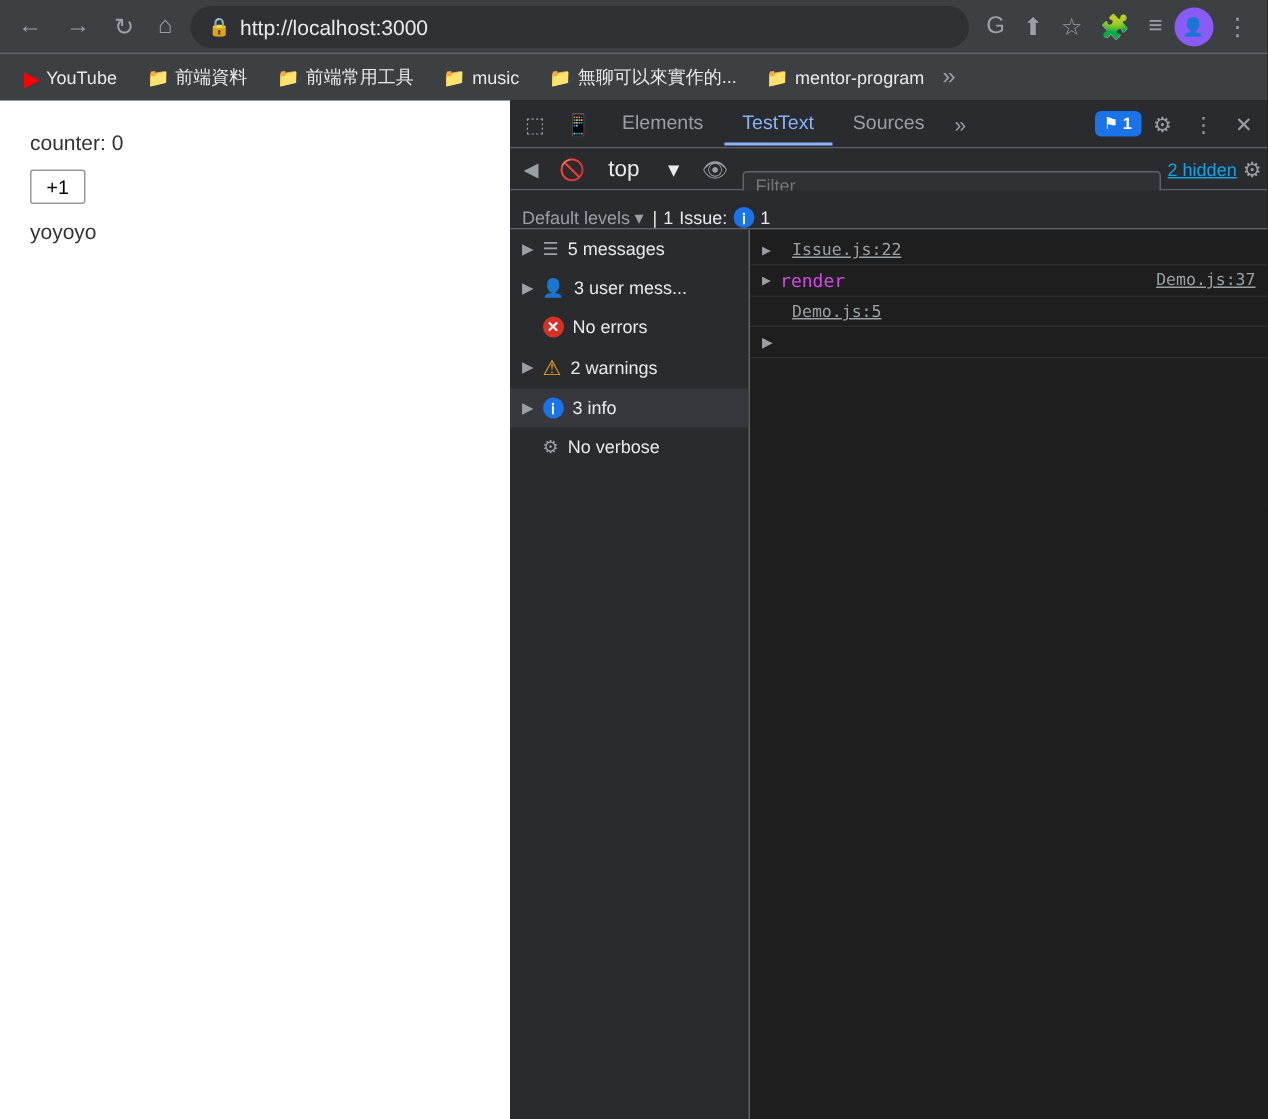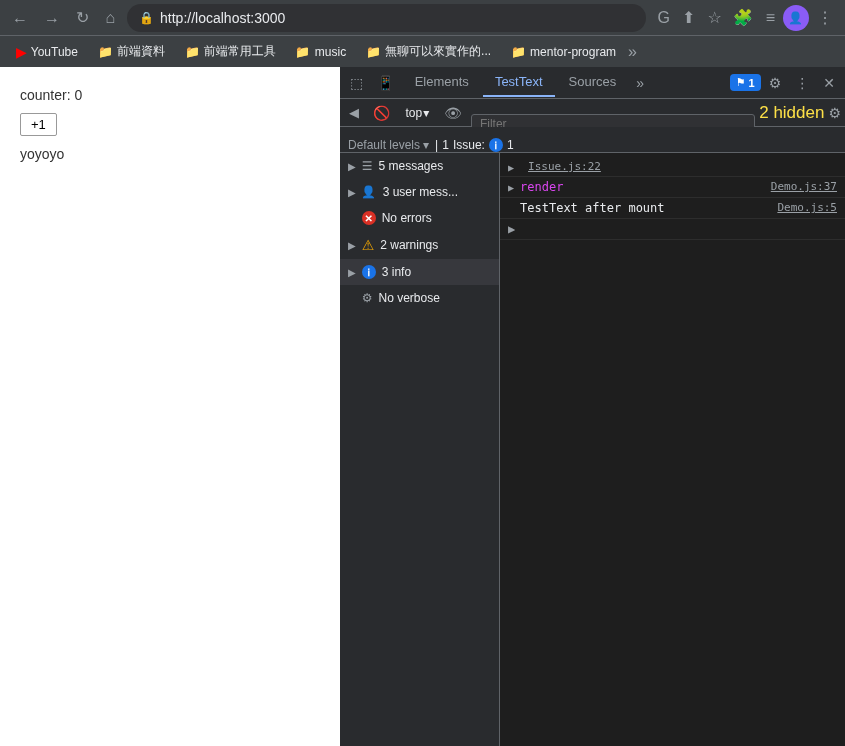--- a/index.html
+++ b/index.html
@@ -189,25 +189,25 @@
       cursor: pointer;
       font-size: 14px;
       padding: 2px 5px;
       border-radius: 3px;
     }
     .top-selector {
       background: none;
       border: none;
       color: #e8eaed;
       cursor: pointer;
-      font-size: 12px;
+      font-size: 15px;
       padding: 2px 6px;
       display: flex;
       align-items: center;
-      gap: 1px;
+      gap: 19px;
       border-radius: 3px;
     }
     .eye-btn {
       background: none;
       border: none;
       color: #9aa0a6;
       cursor: pointer;
       font-size: 14px;
       padding: 2px 5px;
     }
@@ -216,23 +216,24 @@
       background: #303134;
       border: 1px solid #5f6368;
       color: #e8eaed;
       padding: 2px 8px;
       font-size: 12px;
       border-radius: 3px;
       outline: none;
       margin-top: 23px;
     }
     .hidden-label {
-      color: #fde047;
-      font-size: 17px;
+      color: #0ea5e9;
+      font-size: 12px;
       white-space: nowrap;
+      text-decoration: underline;
     }
     .settings-gear {
       background: none;
       border: none;
       color: #9aa0a6;
       cursor: pointer;
       font-size: 14px;
     }
 
     
@@ -494,21 +495,20 @@
         <div class="console-entry">
           <span class="entry-arrow">▶</span>
           <span class="entry-content">
             <span class="keyword-yellow">render</span>
           </span>
           <span class="entry-link">Demo.js:37</span>
         </div>
 
         <div class="console-entry">
           <span class="entry-arrow" style="opacity:0">▶</span>
-          <span class="entry-content">TestText after mount</span>
           <span class="entry-link">Demo.js:5</span>
         </div>
 
         <div class="console-entry">
           <span class="entry-expand">▶</span>
         </div>
       </div>
 
     </div>
   </div>

